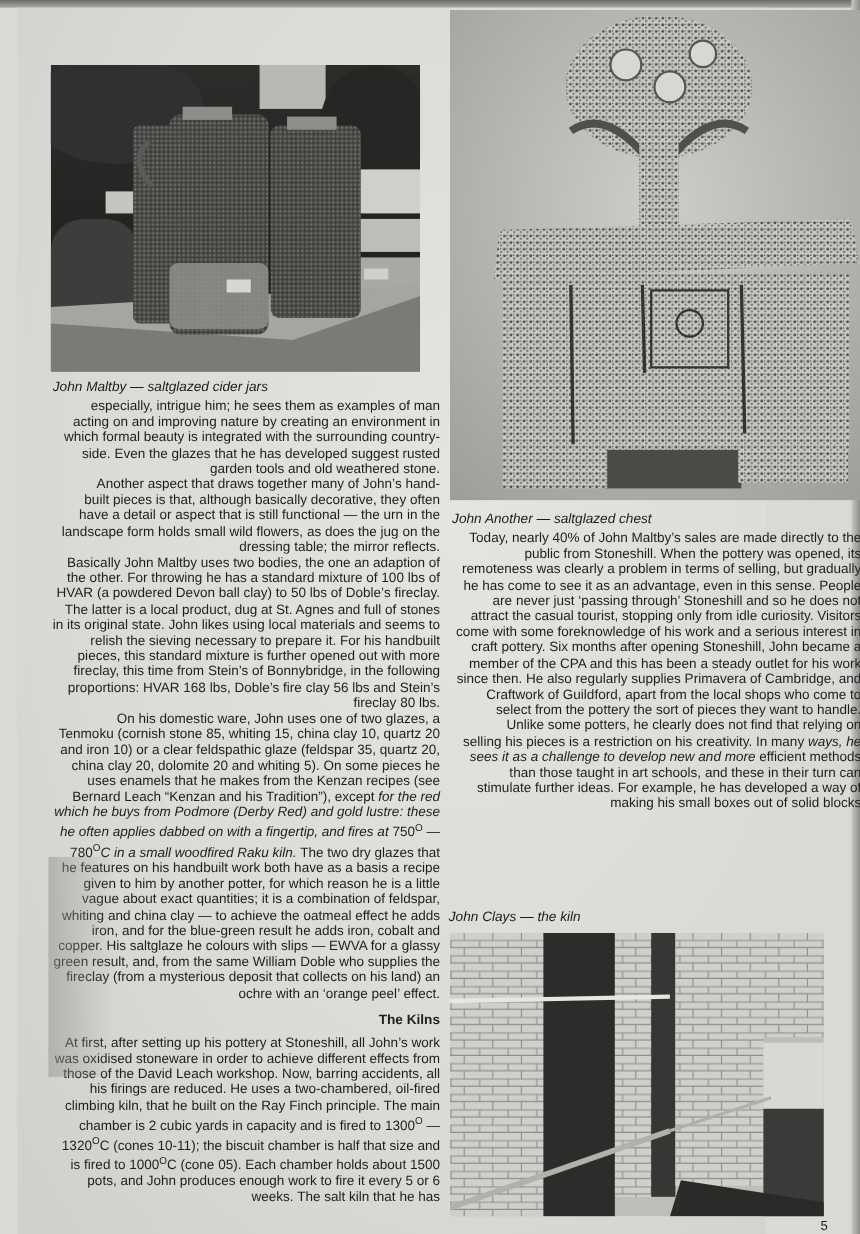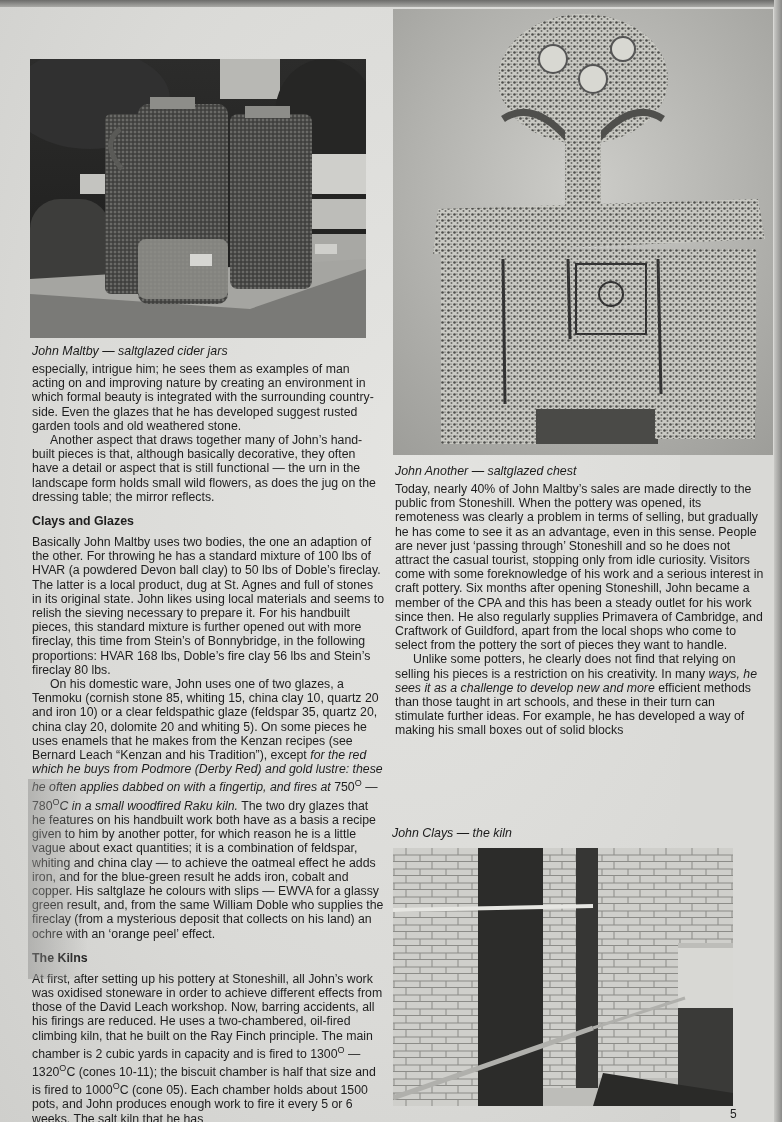--- a/index.html
+++ b/index.html
@@ -4,22 +4,22 @@
 <style>
   html, body { margin: 0; padding: 0; }
   body {
     width: 782px; height: 1122px; overflow: hidden; position: relative;
     background: #d9d9d6;
     font-family: "Liberation Sans", sans-serif;
     color: #1e1e1e;
   }
   .topbar { position: absolute; left: 0; top: 0; width: 782px; height: 7px; background: linear-gradient(#6c6c6a, #a9a9a6); }
   .rightedge { position: absolute; right: 0; top: 0; width: 8px; height: 1122px; background: linear-gradient(90deg, #c9c9c6, #8a8a88); }
-  .page { position: absolute; left: 0; top: 7px; width: 680px; height: 1115px;
-    background: radial-gradient(ellipse at 60% 40%, #e4e4e1 0%, #dadad7 60%, #cfcfcc 100%); }
+  .page { position: absolute; left: 16px; top: 7px; width: 680px; height: 1115px;
+    background: radial-gradient(ellipse at 60% 40%, #e4e4e1 0%, #dadad7 60%, #cfcfcc 100%); text-align: right; }
   .photo { position: absolute; overflow: hidden; }
   .photo svg { display: block; width: 100%; height: 100%; }
   .caption { position: absolute; font-style: italic; font-size: 12.4px; line-height: 15px; color: #1b1b1b; white-space: nowrap; }
   .col { position: absolute; font-size: 12.3px; line-height: 14.2px; color: #1e1e1e; }
   .col p { margin: 0; }
   .col p.ind { text-indent: 18px; }
   .col h3 { margin: 0; font-size: 12.4px; font-weight: bold; line-height: 15px; }
   .it { font-style: italic; }
   .sup { font-size: 9px; vertical-align: 5px; }
   .pagenum { position: absolute; font-size: 12px; color: #222; }
@@ -67,21 +67,20 @@
       <path d="M90 70 Q70 85 92 110" stroke="#5a5a57" stroke-width="5" fill="none"></path>
       <path d="M160 195 l22 0 l0 12 l-22 0 z" fill="#d6d6d2"></path>
       <path d="M285 185 l22 0 l0 10 l-22 0 z" fill="#cfcfcb"></path>
     </svg>
   </div>
   <div class="caption" style="left:32px; top:337px;">John Maltby — saltglazed cider jars</div>
 
   <div class="col" style="left:32px; top:355px; width:352px;">
     <p>especially, intrigue him; he sees them as examples of man acting on and improving nature by creating an environment in which formal beauty is integrated with the surrounding country-side. Even the glazes that he has developed suggest rusted garden tools and old weathered stone.</p>
     <p class="ind">Another aspect that draws together many of John’s hand-built pieces is that, although basically decorative, they often have a detail or aspect that is still functional — the urn in the landscape form holds small wild flowers, as does the jug on the dressing table; the mirror reflects.</p>
-    <h3 style="margin-top:10px; margin-bottom:6px;">Clays and Glazes</h3>
     <p>Basically John Maltby uses two bodies, the one an adaption of the other. For throwing he has a standard mixture of 100 lbs of HVAR (a powdered Devon ball clay) to 50 lbs of Doble’s fireclay. The latter is a local product, dug at St. Agnes and full of stones in its original state. John likes using local materials and seems to relish the sieving necessary to prepare it. For his handbuilt pieces, this standard mixture is further opened out with more fireclay, this time from Stein’s of Bonnybridge, in the following proportions: HVAR 168 lbs, Doble’s fire clay 56 lbs and Stein’s fireclay 80 lbs.</p>
     <p class="ind"><span>On his domestic ware, John uses one of two glazes, a Tenmoku (cornish stone 85, whiting 15, china clay 10, quartz 20 and iron 10) or a clear feldspathic glaze (feldspar 35, quartz 20, china clay 20, dolomite 20 and whiting 5). On some pieces he uses enamels that he makes from the Kenzan recipes (see Bernard Leach “Kenzan and his Tradition”), except</span> <span class="it">for the red which he buys from Podmore (Derby Red) and gold lustre: these he often applies dabbed on with a fingertip, and fires at</span> <span>750</span><span class="sup">O</span><span> — </span><span>780</span><span class="sup">O</span><span class="it">C in a small woodfired Raku kiln.</span><span> The two dry glazes that he features on his handbuilt work both have as a basis a recipe given to him by another potter, for which reason he is a little vague about exact quantities; it is a combination of feldspar, whiting and china clay — to achieve the oatmeal effect he adds iron, and for the blue-green result he adds iron, cobalt and copper. His saltglaze he colours with slips — EWVA for a glassy green result, and, from the same William Doble who supplies the fireclay (from a mysterious deposit that collects on his land) an ochre with an ‘orange peel’ effect.</span></p>
     <h3 style="margin-top:10px; margin-bottom:6px;">The Kilns</h3>
     <p><span>At first, after setting up his pottery at Stoneshill, all John’s work was oxidised stoneware in order to achieve different effects from those of the David Leach workshop. Now, barring accidents, all his firings are reduced. He uses a two-chambered, oil-fired climbing kiln, that he built on the Ray Finch principle. The main chamber is 2 cubic yards in capacity and is fired to 1300</span><span class="sup">O</span><span> — 1320</span><span class="sup">O</span><span>C (cones 10-11); the biscuit chamber is half that size and is fired to 1000</span><span class="sup">O</span><span>C (cone 05). Each chamber holds about 1500 pots, and John produces enough work to fire it every 5 or 6 weeks. The salt kiln that he has</span></p>
   </div>
   <div class="fade"></div>
 
   <div class="photo" style="left:393px; top:2px; width:380px; height:446px;">
     <svg viewBox="0 0 380 446" preserveAspectRatio="none">
       <defs>

